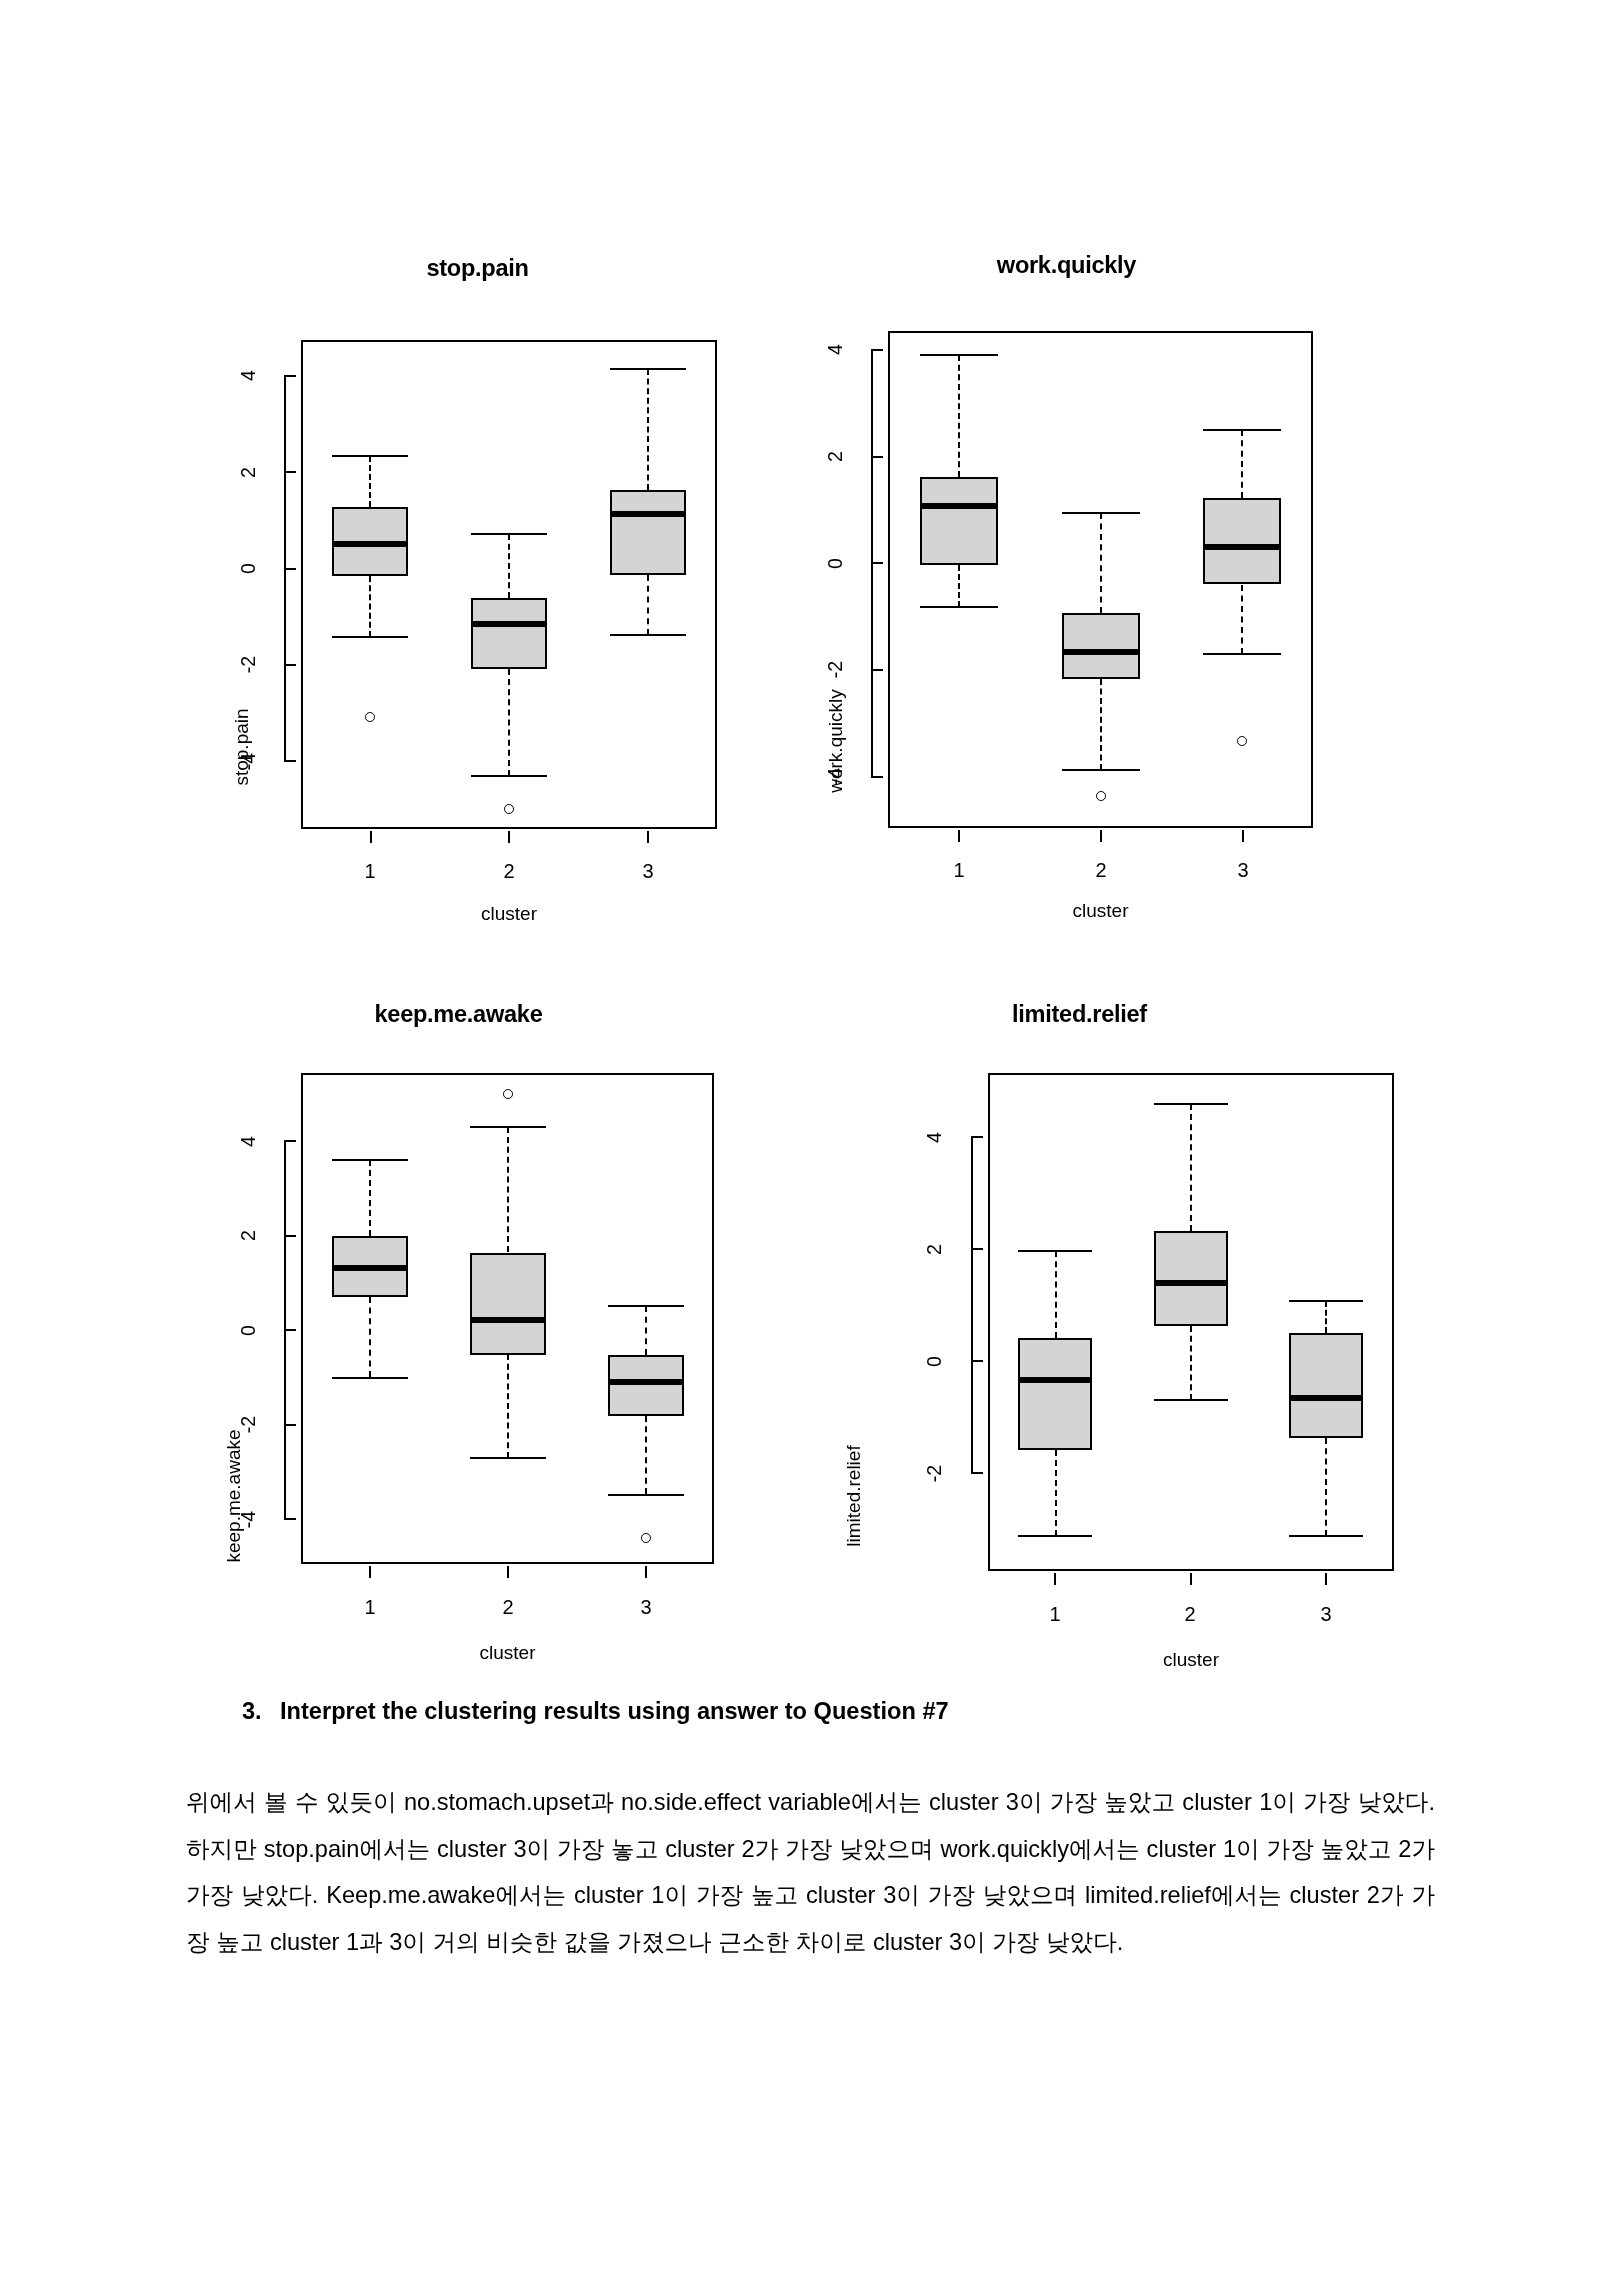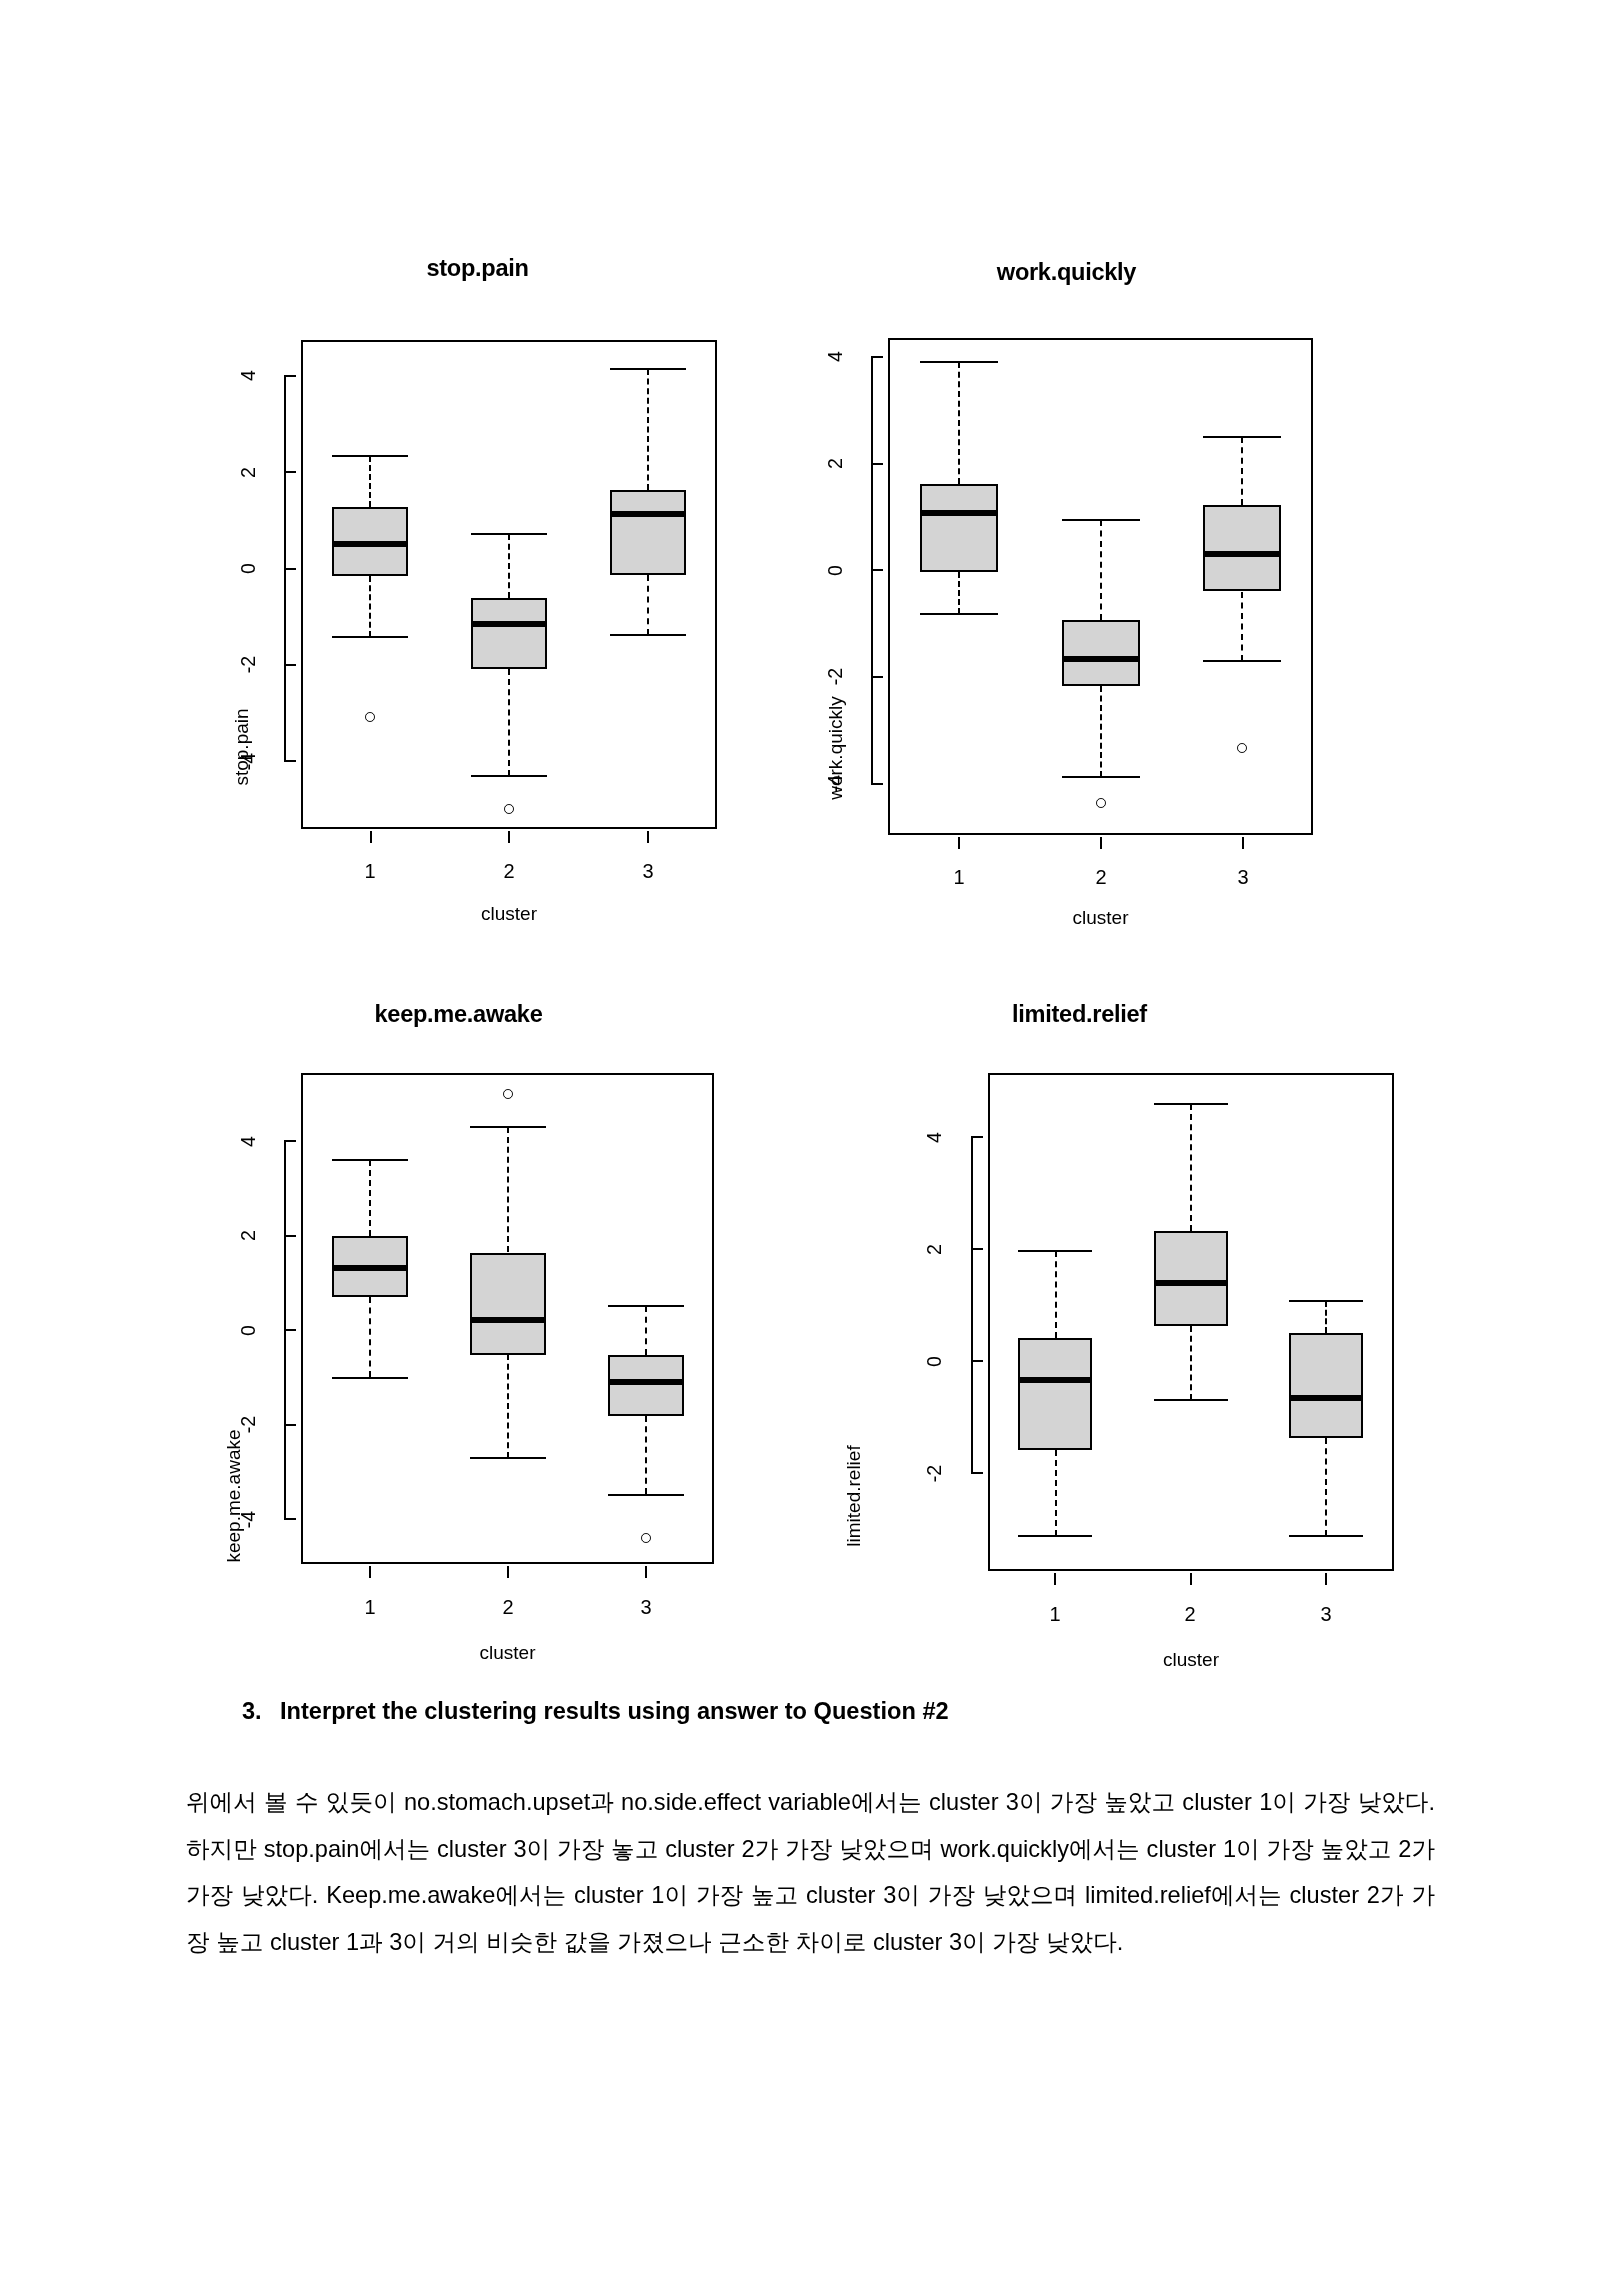--- a/index.html
+++ b/index.html
@@ -201,21 +201,21 @@
       <div class="ytick-label" style="width: 59px; left: 23px; top: 495px;">-4</div>
       <div class="xaxis-line" style="left: 175px; top: 591px; width: 277px; background: transparent;"></div>
       <div class="xtick" style="left: 174px; top: 576px;"></div>
       <div class="xtick-label" style="width: 52px; left: 148px; top: 605px;">1</div>
       <div class="xtick" style="left: 312px; top: 576px;"></div>
       <div class="xtick-label" style="width: 52px; left: 287px; top: 605px;">2</div>
       <div class="xtick" style="left: 451px; top: 576px;"></div>
       <div class="xtick-label" style="width: 52px; left: 426px; top: 605px;">3</div>
     </div>
 
-  <div class="figure" style="left:785px; top:259px; width:563px; height:687px;">
+  <div class="figure" style="left:785px; top:252px; width:563px; height:687px;">
     <div class="plot-title" style="top:0px;">work.quickly</div>
     <div class="ylab" style="left:-44px; top:478px; width:190px;">work.quickly</div>
     <div class="plot-frame" style="left:103px; top:79px; width:425px; height:497px;"></div>
     <div class="xlab" style="left:103px; top:648px; width:425px;">cluster</div>
     <div class="plot-canvas" style="position:absolute; left:103px; top:79px; width:425px; height:497px;">
         <div style="position: absolute; left: 0px; top: 0px; width: 100%; height: 100%;">
           <div class="bp-whisker-v" style="left: 70px; top: 24px; height: 122px;"></div>
           <div class="bp-whisker-v" style="left: 70px; top: 234px; height: 42px;"></div>
           <div class="bp-cap" style="left: 32px; top: 23px; width: 78px;"></div>
           <div class="bp-cap" style="left: 32px; top: 275px; width: 78px;"></div>
@@ -357,21 +357,21 @@
       <div class="xaxis-line" style="left: 257px; top: 587px; width: 270px; background: transparent;"></div>
       <div class="xtick" style="left: 256px; top: 572px;"></div>
       <div class="xtick-label" style="width: 52px; left: 231px; top: 602px;">1</div>
       <div class="xtick" style="left: 392px; top: 572px;"></div>
       <div class="xtick-label" style="width: 52px; left: 366px; top: 602px;">2</div>
       <div class="xtick" style="left: 527px; top: 572px;"></div>
       <div class="xtick-label" style="width: 52px; left: 502px; top: 602px;">3</div>
     </div>
 
   <div class="q-heading" style="left:242px; top:1698px;">
-    <span class="q-num">3.</span><span>Interpret the clustering results using answer to Question #2</span>
+    <span class="q-num">3.</span><span>Interpret the clustering results using answer to Question #7</span>
   </div>
 
   <div class="para" style="left:186px; top:1779px; width:1249px;">
     <p>위에서 볼 수 있듯이 no.stomach.upset과 no.side.effect variable에서는 cluster 3이 가장 높았고 cluster 1이 가장 낮았다. 하지만 stop.pain에서는 cluster 3이 가장 놓고 cluster 2가 가장 낮았으며 work.quickly에서는 cluster 1이 가장 높았고 2가 가장 낮았다. Keep.me.awake에서는 cluster 1이 가장 높고 cluster 3이 가장 낮았으며 limited.relief에서는 cluster 2가 가장 높고 cluster 1과 3이 거의 비슷한 값을 가졌으나 근소한 차이로 cluster 3이 가장 낮았다.</p>
   </div>
 
 </div>
 
 
 </body></html>

